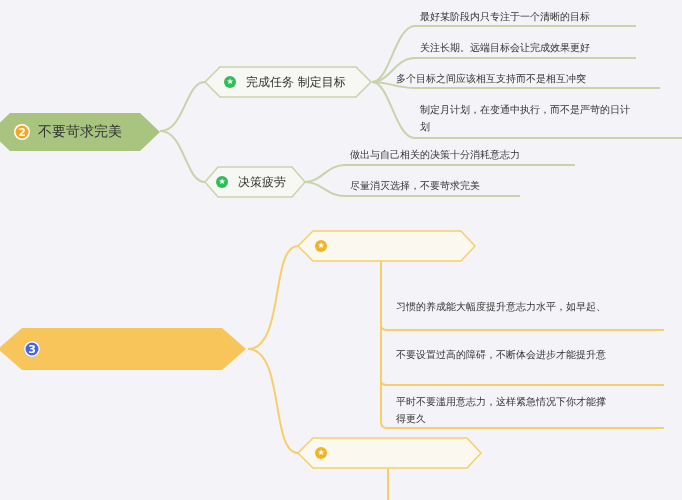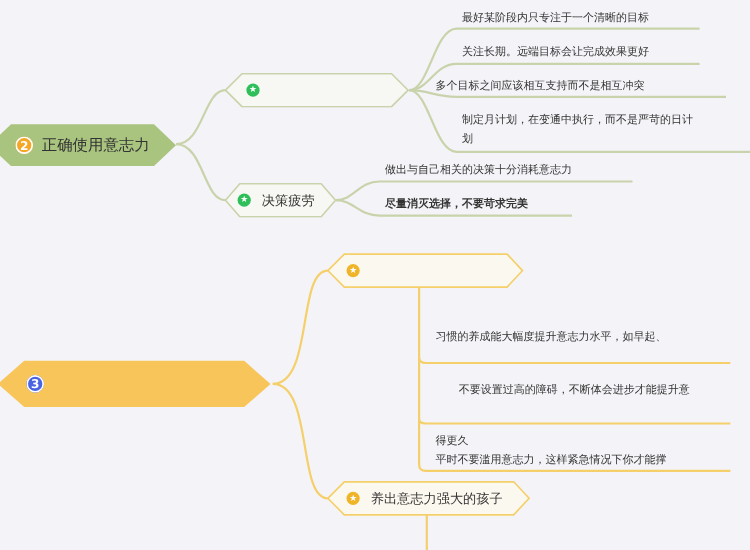--- a/index.html
+++ b/index.html
@@ -62,30 +62,31 @@
     <path d="M388,466 L388,500"></path>
   </g>
 </svg>
 
 <div class="main-node" style="left:0; top:112px; width:162px; height:40px;">
   <svg class="hex-shape" width="162" height="40">
     <polygon points="-10,20 10,1 140,1 160,20 140,39 10,39" fill="#a9c47f"></polygon>
   </svg>
   <div class="node-text" style="padding-left:14px;">
     <span class="num" style="background:#f5a623; box-shadow:0 0 0 1.5px #fff inset;">2</span>
-    <span>正确使用意志力</span>
+    <span>不要苛求完美</span>
   </div>
 </div>
 
 <div class="sub-node" style="left:204px; top:66px; width:170px; height:32px;">
   <svg class="hex-shape" width="170" height="32">
     <polygon points="1,16 16,1 152,1 167,16 152,31 16,31" fill="#f7f8f3" stroke="#c9d3ab" stroke-width="1.5"></polygon>
   </svg>
   <div class="node-text" style="padding-left:20px;">
     <span class="star" style="background:#2fbf5a;">★</span>
+    <span>完成任务 制定目标</span>
   </div>
 </div>
 
 <div class="leaf" style="left:420px; top:8px;">最好某阶段内只专注于一个清晰的目标</div>
 <div class="leaf" style="left:420px; top:39px;">关注长期。远端目标会让完成效果更好</div>
 <div class="leaf" style="left:396px; top:70px;">多个目标之间应该相互支持而不是相互冲突</div>
 <div class="leaf" style="left:420px; top:101px; width:265px;">
   <div style="white-space:nowrap;">制定月计划，在变通中执行，而不是严苛的日计</div>
   <div>划</div>
 </div>
@@ -94,21 +95,21 @@
   <svg class="hex-shape" width="104" height="32">
     <polygon points="1,16 14,1 88,1 101,16 88,31 14,31" fill="#f7f8f3" stroke="#c9d3ab" stroke-width="1.5"></polygon>
   </svg>
   <div class="node-text" style="padding-left:12px;">
     <span class="star" style="background:#2fbf5a;">★</span>
     <span>决策疲劳</span>
   </div>
 </div>
 
 <div class="leaf" style="left:350px; top:146px;font-family:Liberation Serif, serif;">做出与自己相关的决策十分消耗意志力</div>
-<div class="leaf" style="left:350px; top:177px;font-weight:bold;">尽量消灭选择，不要苛求完美</div>
+<div class="leaf" style="left:350px; top:177px;">尽量消灭选择，不要苛求完美</div>
 
 <div class="main-node" style="left:0; top:327px; width:250px; height:44px;">
   <svg class="hex-shape" width="250" height="44">
     <polygon points="-2,22 22,1 222,1 246,22 222,43 22,43" fill="#f7c55a"></polygon>
   </svg>
   <div class="node-text" style="padding-left:24px;">
     <span class="num" style="background:#4a63e0; box-shadow:0 0 0 1.5px #fff inset;">3</span>
   </div>
 </div>
 
@@ -118,28 +119,27 @@
   </svg>
   <div class="node-text" style="padding-left:18px;">
     <span class="star" style="background:#f0b429;">★</span>
   </div>
 </div>
 
 <div class="leaf" style="left:396px; top:298px;">
   <div style="white-space:nowrap;text-align:right;">习惯的养成能大幅度提升意志力水平，如早起、</div>
 </div>
 <div class="leaf" style="left:396px; top:346px;">
-  <div style="white-space:nowrap;margin-left:21px;">不要设置过高的障碍，不断体会进步才能提升意</div>
+  <div style="white-space:nowrap;">不要设置过高的障碍，不断体会进步才能提升意</div>
 </div>
 <div class="leaf" style="left:396px; top:393px;">
+  <div style="white-space:nowrap;">平时不要滥用意志力，这样紧急情况下你才能撑</div>
   <div>得更久</div>
-  <div style="white-space:nowrap;">平时不要滥用意志力，这样紧急情况下你才能撑</div>
 </div>
 
 <div class="sub-node" style="left:297px; top:437px; width:188px; height:32px;">
   <svg class="hex-shape" width="188" height="32">
     <polygon points="1,16 16,1 170,1 184,16 170,31 16,31" fill="#fbf8ef" stroke="#f5cf6a" stroke-width="1.5"></polygon>
   </svg>
   <div class="node-text" style="padding-left:18px;">
     <span class="star" style="background:#f0b429;">★</span>
-    <span>养出意志力强大的孩子</span>
   </div>
 </div>
 
 </body></html>

